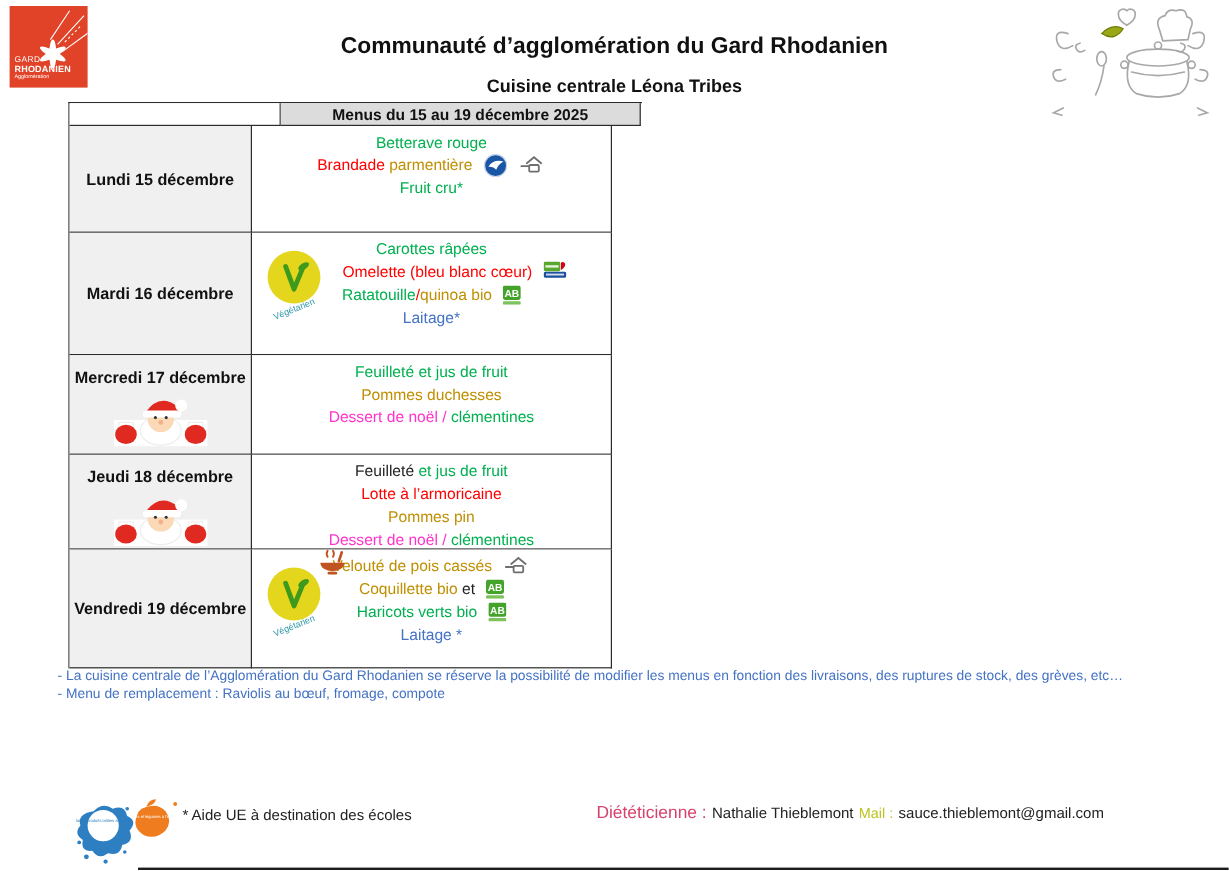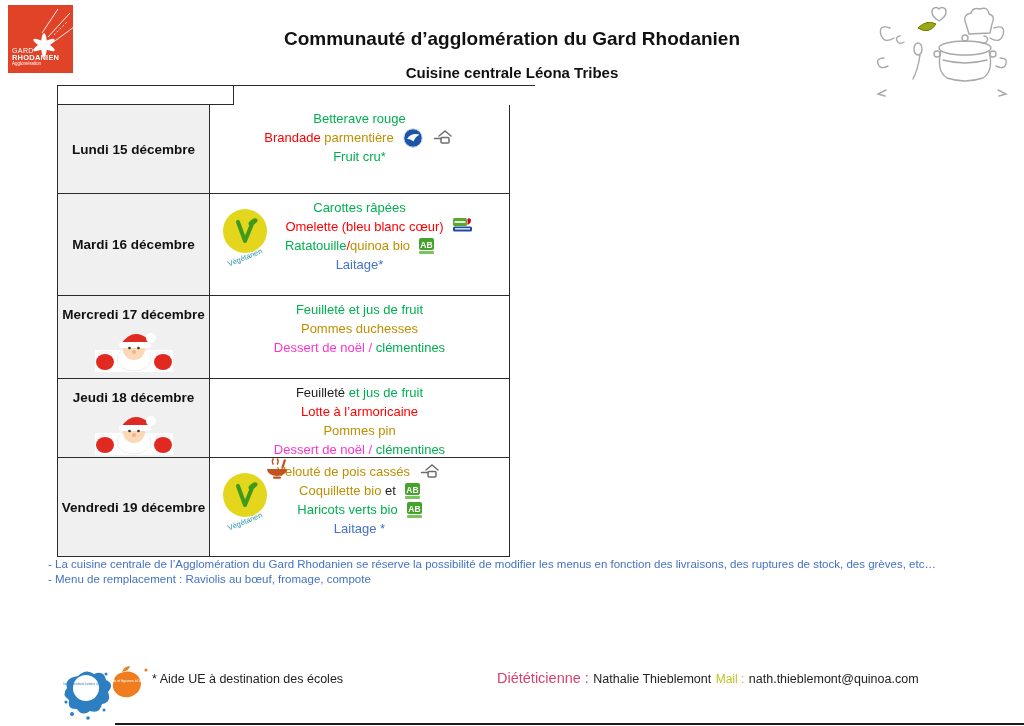--- a/index.html
+++ b/index.html
@@ -122,20 +122,21 @@
       <circle cx="127" cy="52" r="3"></circle>
     <path d="M20 88 l-8 4 l7 2"></path>
     <path d="M132 88 l8 4 l-7 2"></path>
   </g>
   <path d="M52 26 q9 -9 18 -4 q-7 11 -18 4z" fill="#9aa818" stroke="#6f7a00" stroke-width="1"></path>
 </svg>
 
 <div class="menu-table">
   <div class="t-row" style="height:19px">
     <div class="cell hdr-empty"></div>
+    <div class="cell hdr-menus">Menus du 15 au 19 décembre 2025</div>
   </div>
   <div id="t-rows">
       <div class="t-row" style="height: 89px;">
         <div class="cell day-cell">
           <div class="day-label">Lundi 15 décembre</div>
         </div>
         <div class="cell menu-cell">
           <div class="menu-line">
             <span class="seg" style="color: var(--green);">Betterave rouge</span>
           </div>
@@ -367,15 +368,15 @@
       <text x="68" y="24" font-size="3.4" fill="#ffffff" text-anchor="middle">fruits et légumes à l'école</text>
       <circle cx="86" cy="12" r="1.6" fill="#ef7d1f"></circle>
     </g>
   </svg>
 </div>
 <div class="eu-note">*  Aide UE à destination des écoles</div>
 <div class="dietician">
   <span class="diet-label">Diététicienne :</span>
   <span class="diet-name">Nathalie Thieblemont</span>
   <span class="mail-label">Mail :</span>
-  <a class="mail-value" href="#">nath.thieblemont@quinoa.com</a>
+  <a class="mail-value" href="#">sauce.thieblemont@gmail.com</a>
 </div>
 <div class="bottom-rule"></div>
 
 </body></html>

